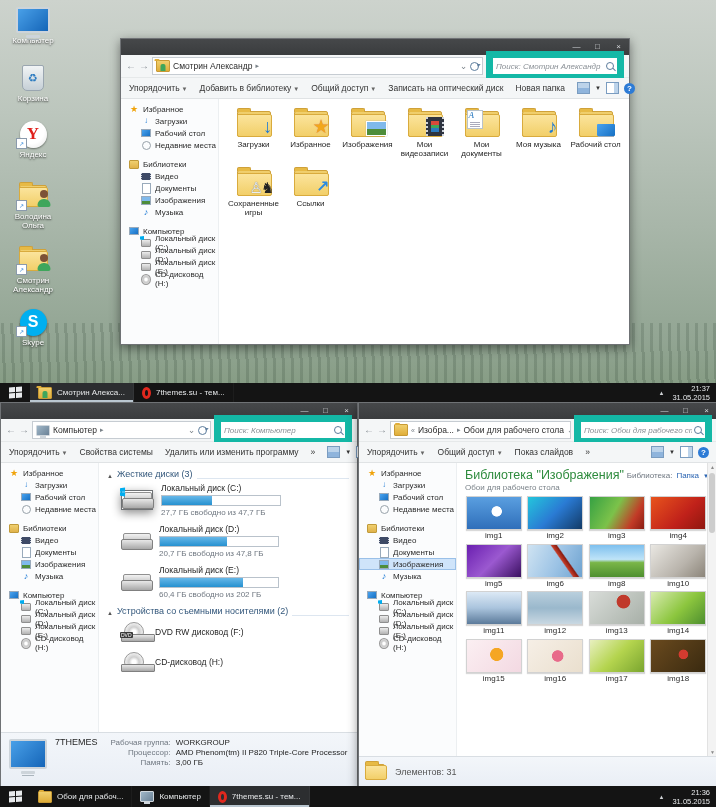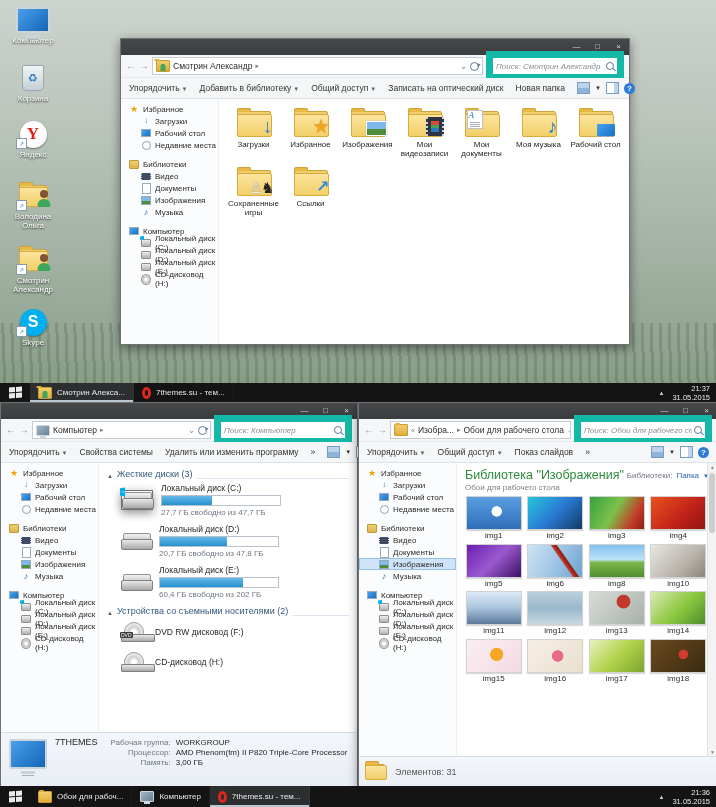--- a/index.html
+++ b/index.html
@@ -790,21 +790,21 @@
           </div>
         </div>
       </div>
     <div class="content">
       <div class="libhead">
         <div>
           <div class="libtitle">Библиотека "Изображения"</div>
           <div class="libsub">Обои для рабочего стола</div>
         </div>
         <div class="arrange">
-          <span>Библиотеки:</span>
+          <span>Библиотека:</span>
           <span class="val">Папка</span>
           <span class="arr">▼</span>
         </div>
       </div>
       <div class="tgrid" id="p-grid">
           <div class="tcell">
             <div class="timg" style="background: radial-gradient(circle at 55% 45%, rgb(255, 255, 255) 0px, rgb(255, 255, 255) 14%, rgba(255, 255, 255, 0) 16%), linear-gradient(rgb(90, 159, 224), rgb(47, 111, 186));"></div>
             <div class="tlbl">img1</div>
           </div>
           <div class="tcell">

